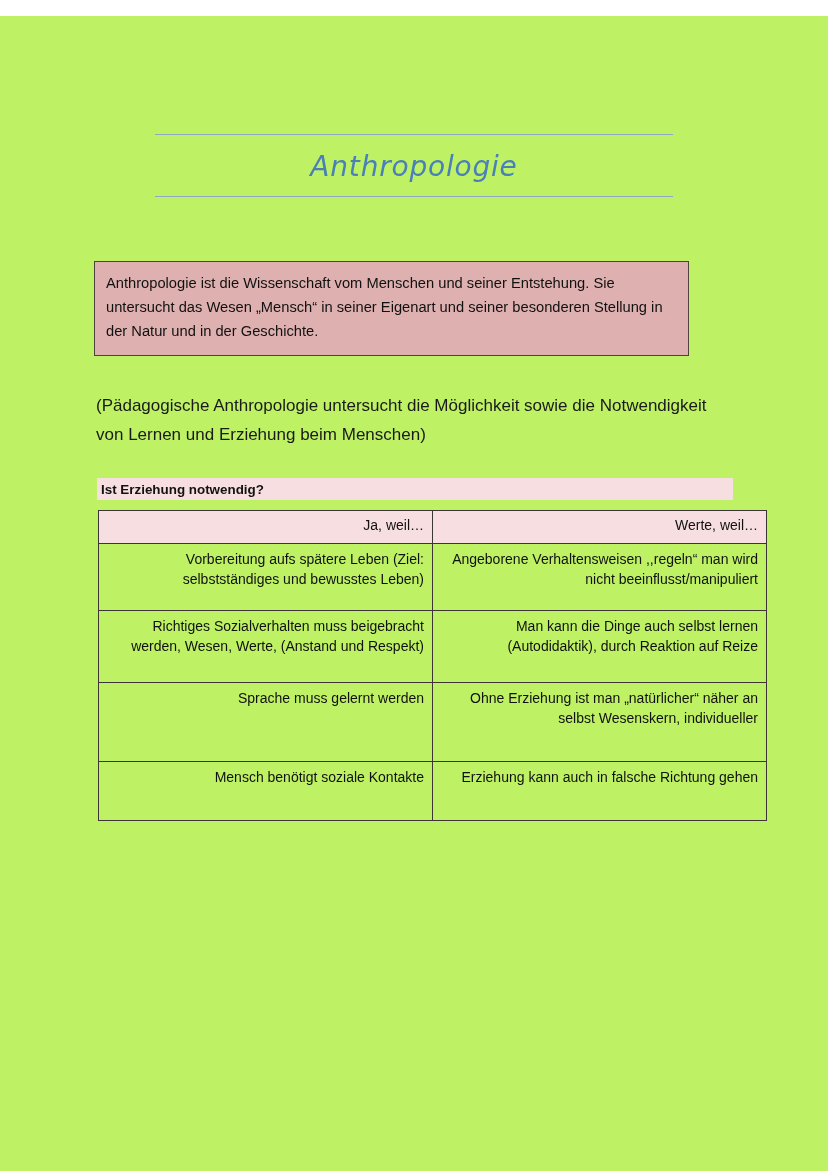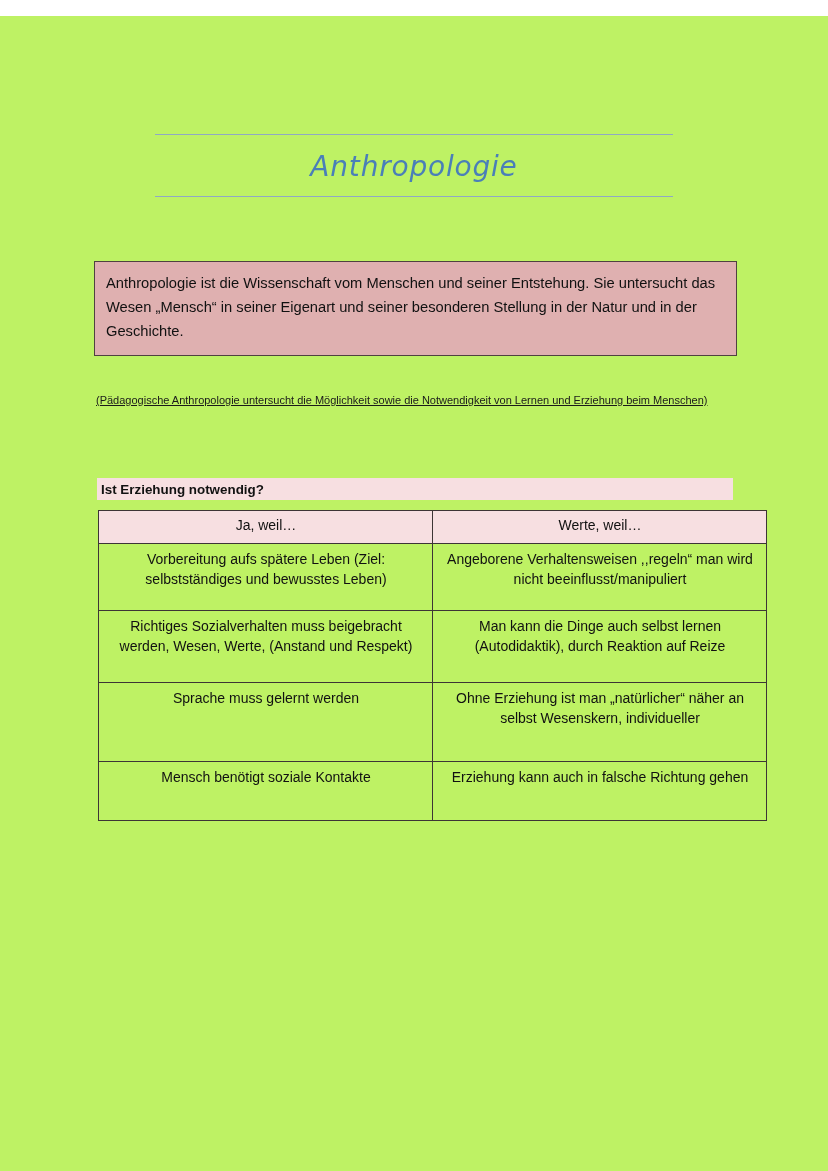--- a/index.html
+++ b/index.html
@@ -50,44 +50,43 @@
     padding: 17px 0 13px 0;
     line-height: 1.1;
     white-space: nowrap;
   }
 
   
   .definition-box {
     position: absolute;
     left: 94px;
     top: 245px;
-    width: 643px;
+    width: 595px;
     box-sizing: border-box;
     background: #dfb0b0;
     border: 1.6px solid #4f4140;
     padding: 10px 11px 12px 11px;
   }
   .definition-text {
     font-size: 14.7px;
     line-height: 1.62;
     color: #111111;
     margin: 0;
   }
 
   
   .note {
     position: absolute;
     left: 96px;
     top: 375px;
     width: 620px;
-    font-size: 11px;
+    font-size: 17px;
     line-height: 1.72;
     color: #1a1a1a;
     margin: 0;
-    text-decoration: underline;
   }
 
   
   .question-banner {
     position: absolute;
     left: 97px;
     top: 462px;
     width: 636px;
     height: 22px;
     background: #f7dfe1;
@@ -112,21 +111,21 @@
     table-layout: fixed;
   }
   .pro-con-table td,
   .pro-con-table th {
     border: 1.3px solid #3d3535;
     vertical-align: top;
     padding: 6px 8px 7px 9px;
     font-size: 14px;
     line-height: 1.42;
     font-weight: normal;
-    text-align: center;
+    text-align: right;
     color: #111111;
   }
   .pro-con-table thead th {
     background: #f7dfe1;
     height: 22px;
     padding-top: 5px;
     padding-bottom: 5px;
   }
   .col-ja   { width: 316px; }
   .col-nein { width: 316px; }

